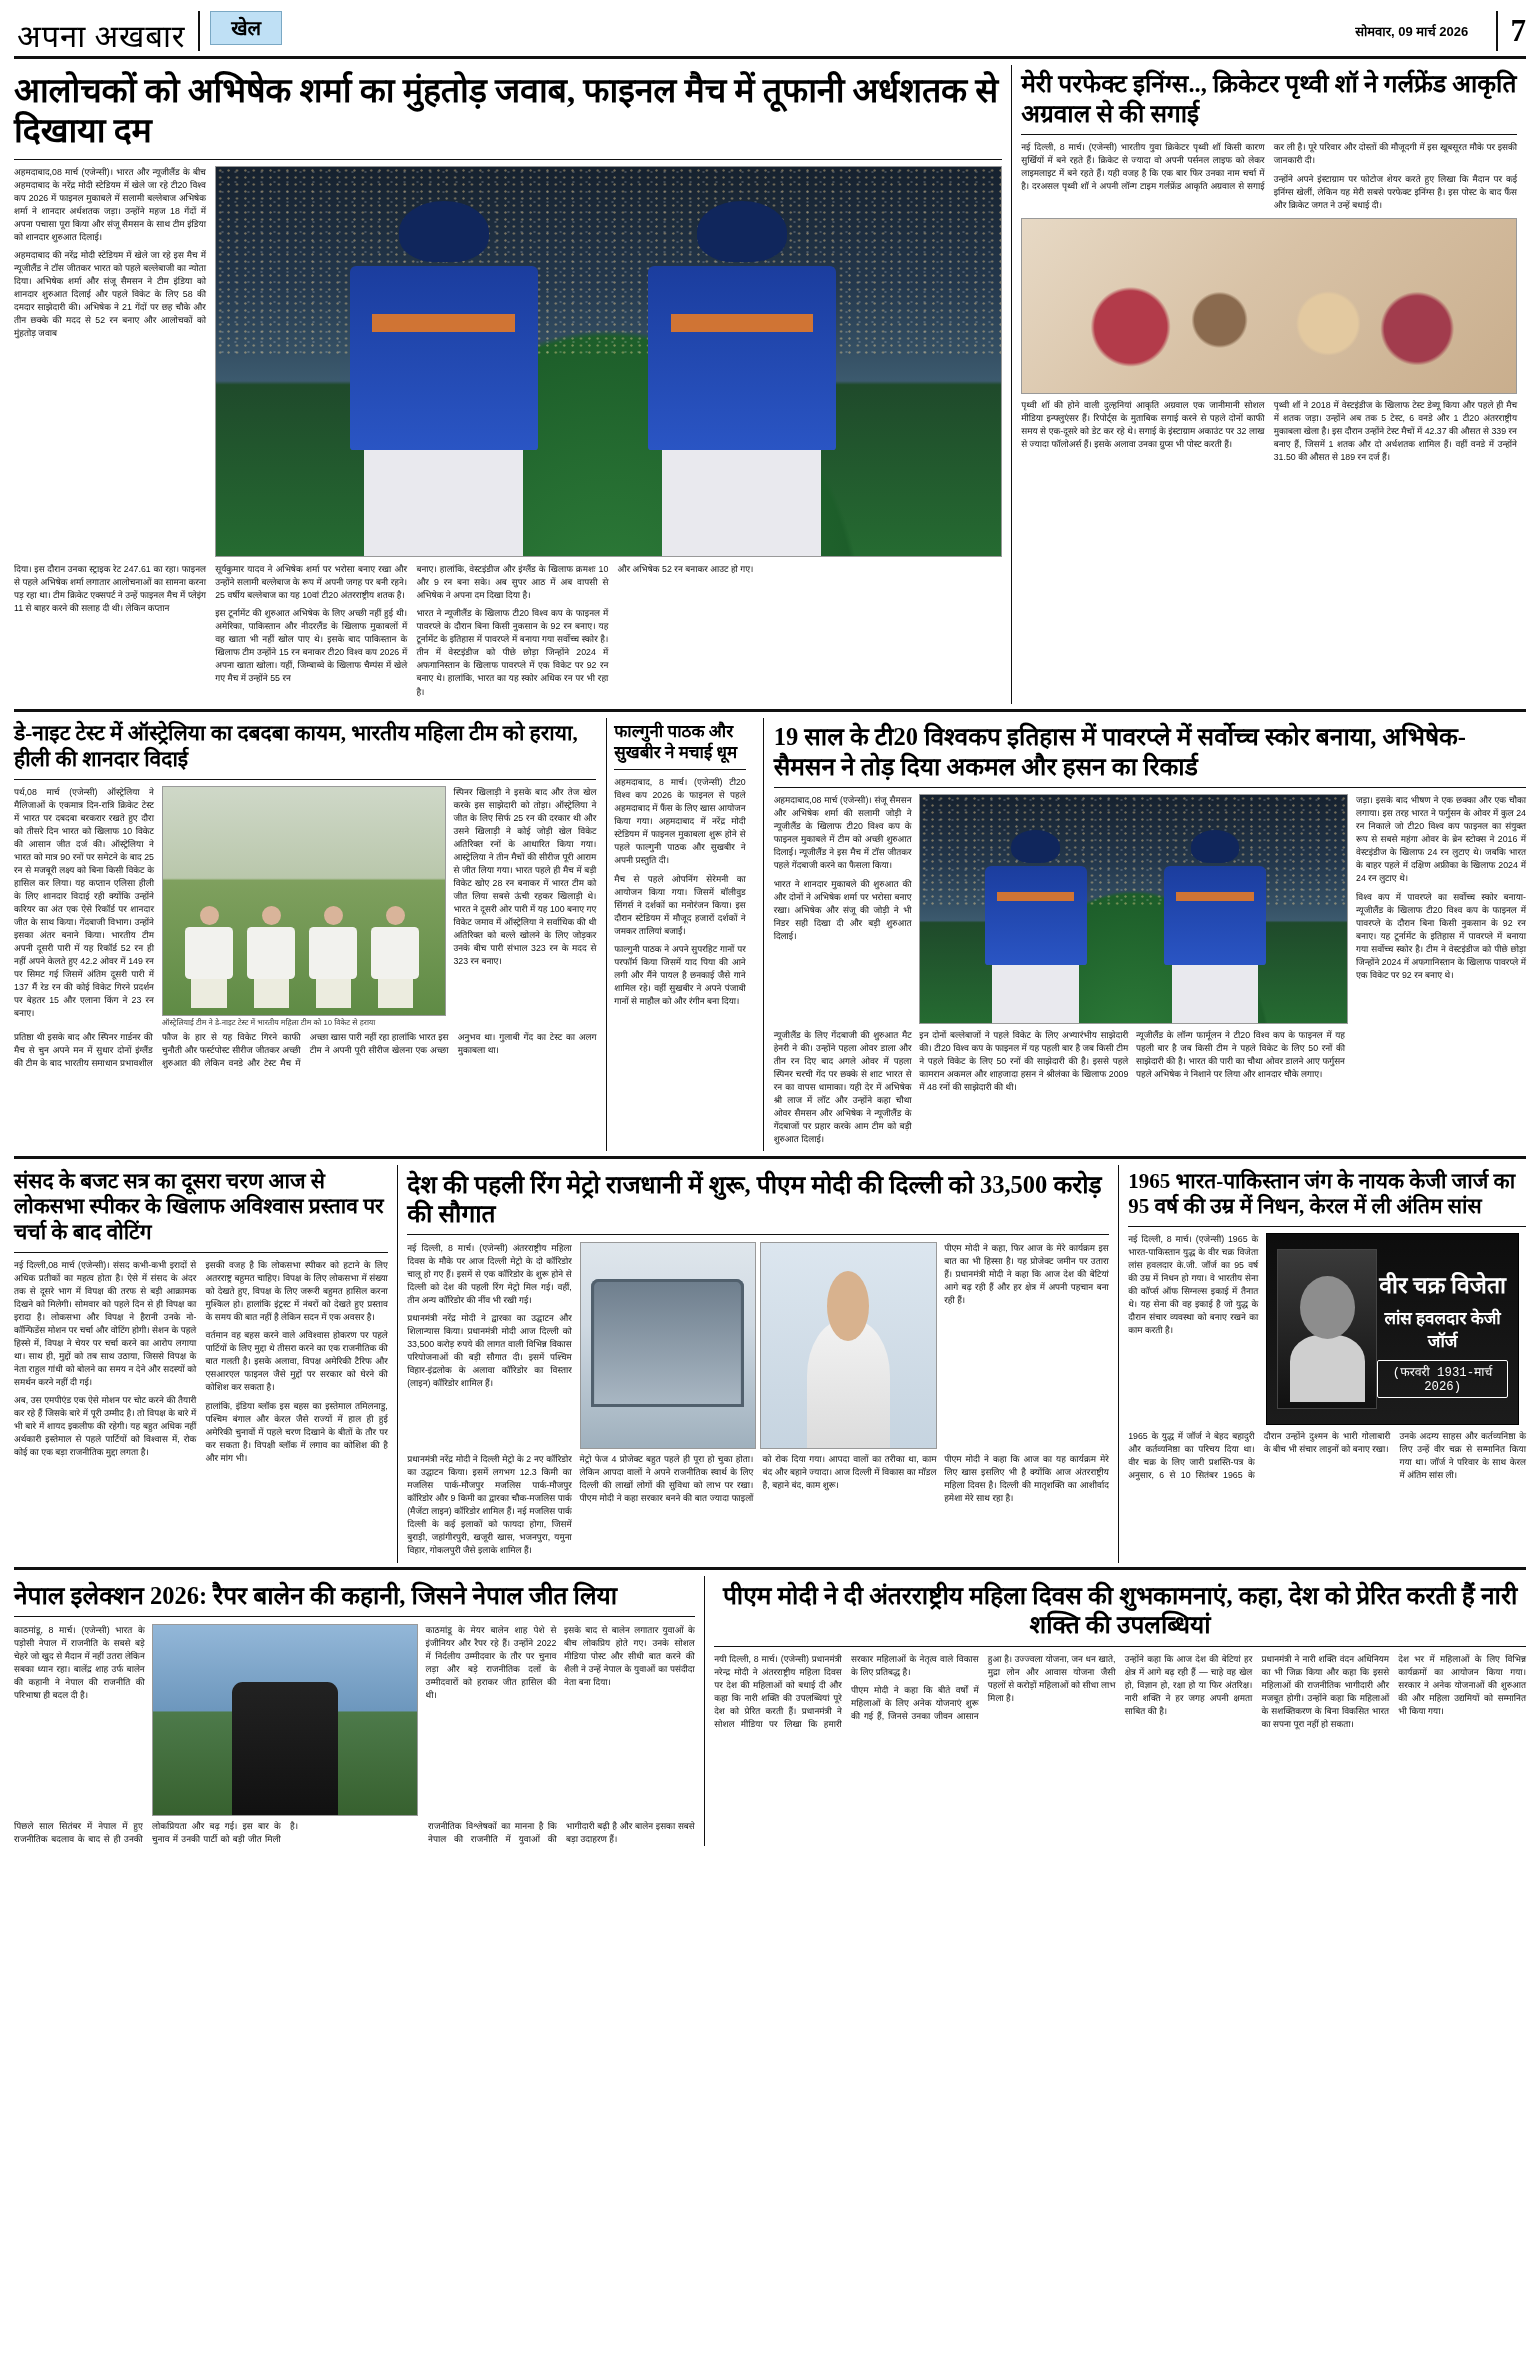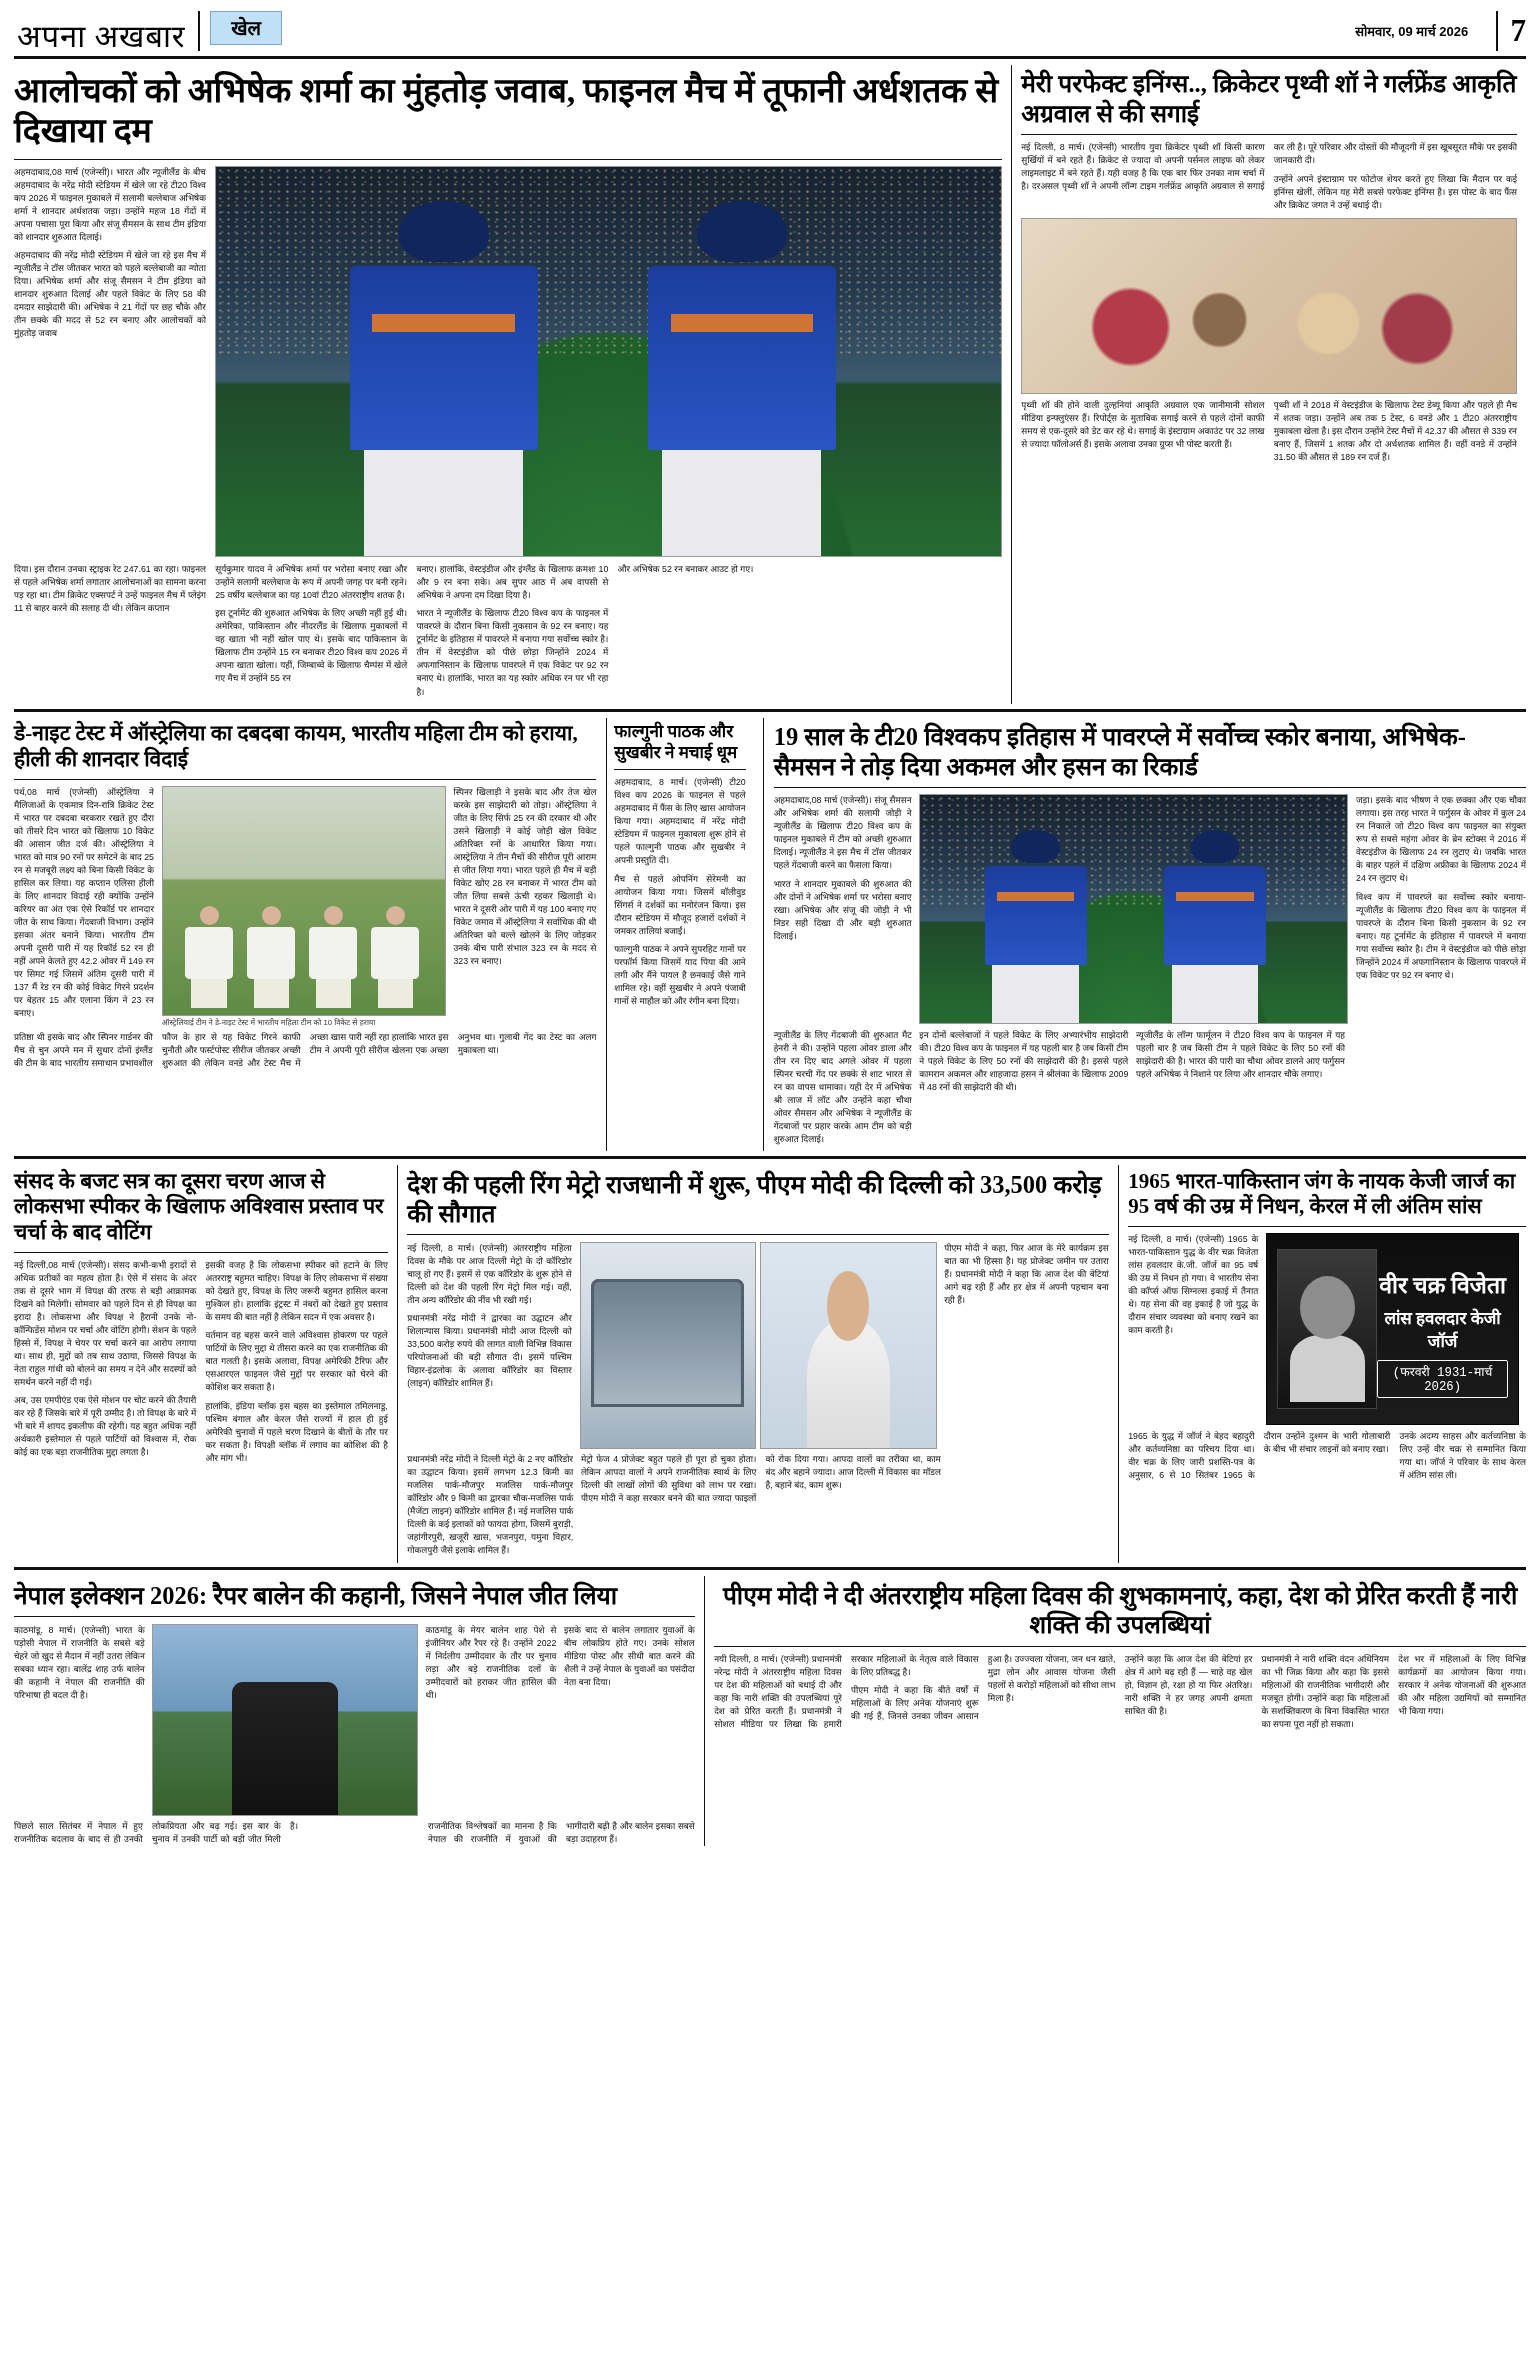--- a/index.html
+++ b/index.html
@@ -455,20 +455,23 @@
           <p>पीएम मोदी ने कहा, फिर आज के मेरे कार्यक्रम इस बात का भी हिस्सा है। यह प्रोजेक्ट जमीन पर उतारा हैं। प्रधानमंत्री मोदी ने कहा कि आज देश की बेटियां आगे बढ़ रही हैं और हर क्षेत्र में अपनी पहचान बना रही हैं।</p>
         </div>
       </div>
       <div class="flex" style="gap:7.7px; margin-top:4.6px;">
         <div style="width:166px;" class="body-text">
           <p>प्रधानमंत्री नरेंद्र मोदी ने दिल्ली मेट्रो के 2 नए कॉरिडोर का उद्घाटन किया। इसमें लगभग 12.3 किमी का मजलिस पार्क-मौजपुर मजलिस पार्क-मौजपुर कॉरिडोर और 9 किमी का द्वारका चौक-मजलिस पार्क (मैजेंटा लाइन) कॉरिडोर शामिल हैं। नई मजलिस पार्क दिल्ली के कई इलाकों को फायदा होगा, जिसमें बुराड़ी, जहांगीरपुरी, खजूरी खास, भजनपुरा, यमुना विहार, गोकलपुरी जैसे इलाके शामिल हैं।</p>
         </div>
         <div style="width:360px;" class="body-text cols-2">
           <p>मेट्रो फेज 4 प्रोजेक्ट बहुत पहले ही पूरा हो चुका होता। लेकिन आपदा वालों ने अपने राजनीतिक स्वार्थ के लिए दिल्ली की लाखों लोगों की सुविधा को लाभ पर रखा। पीएम मोदी ने कहा सरकार बनने की बात ज्यादा फाइलों को रोक दिया गया। आपदा वालों का तरीका था, काम बंद और बहाने ज्यादा। आज दिल्ली में विकास का मॉडल है, बहाने बंद, काम शुरू।</p>
         </div>
+        <div style="width:166px;" class="body-text">
+          <p>पीएम मोदी ने कहा कि आज का यह कार्यक्रम मेरे लिए खास इसलिए भी है क्योंकि आज अंतरराष्ट्रीय महिला दिवस है। दिल्ली की मातृशक्ति का आशीर्वाद हमेशा मेरे साथ रहा है।</p>
+        </div>
       </div>
     </div>
 
     <div style="width:408px; border-left:0.8px solid #111; padding-left:9.2px;">
       <div class="headline-md">1965 भारत-पाकिस्तान जंग के नायक केजी जार्ज का 95 वर्ष की उम्र में निधन, केरल में ली अंतिम सांस</div>
       <div class="rule-h thin"></div>
       <div class="flex" style="gap:7.7px;">
         <div style="width:130px;" class="body-text">
           <p>नई दिल्ली, 8 मार्च। (एजेन्सी) 1965 के भारत-पाकिस्तान युद्ध के वीर चक्र विजेता लांस हवलदार के.जी. जॉर्ज का 95 वर्ष की उम्र में निधन हो गया। वे भारतीय सेना की कॉर्प्स ऑफ सिग्नल्स इकाई में तैनात थे। यह सेना की वह इकाई है जो युद्ध के दौरान संचार व्यवस्था को बनाए रखने का काम करती है।</p>
         </div>

